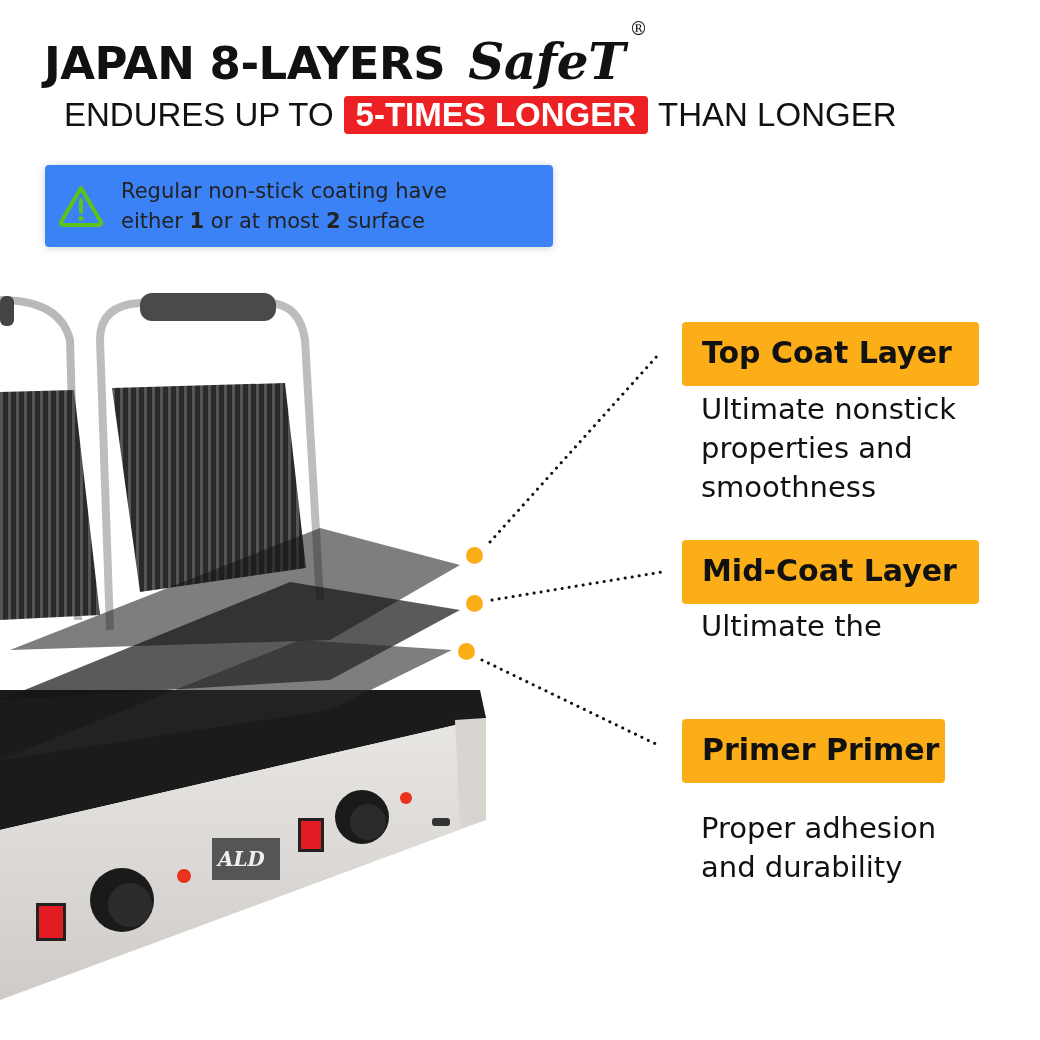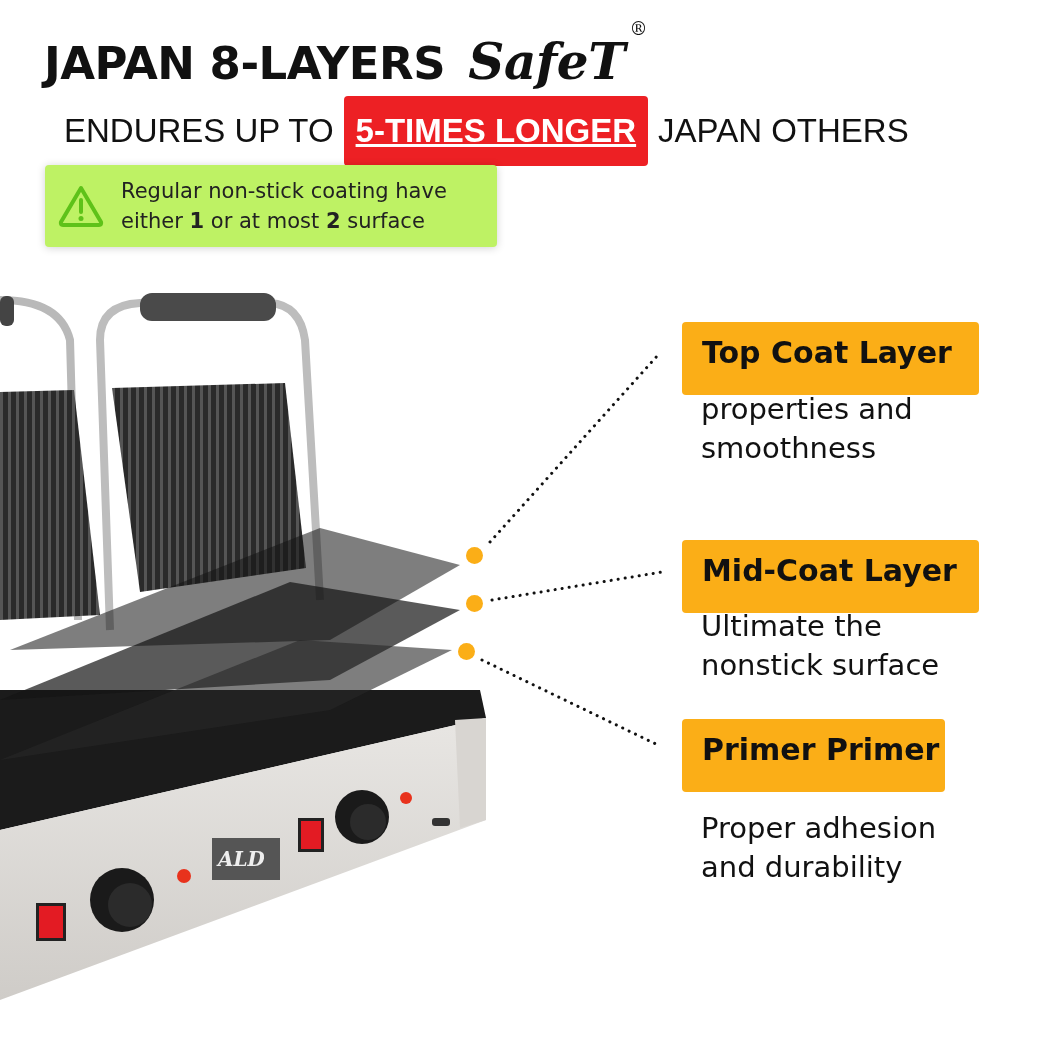--- a/index.html
+++ b/index.html
@@ -2,40 +2,40 @@
 <html><head>
 <meta charset="utf-8">
 <style>
   html,body{margin:0;padding:0;background:#fff;}
   body{width:1040px;height:1040px;position:relative;overflow:hidden;font-family:"DejaVu Sans",sans-serif;color:#111;}
   .abs{position:absolute;}
   .title{left:44px;top:32px;font-size:45px;font-weight:bold;letter-spacing:-0.5px;white-space:nowrap;color:#111;font-family:"DejaVu Sans",sans-serif;}
   .title .brand{font-family:"DejaVu Serif",serif;font-style:italic;font-weight:bold;font-size:50px;margin:0 8px;position:relative;text-align:center;}
   .title .reg{position:absolute;top:-14px;right:-22px;font-size:18px;font-style:normal;font-weight:normal;}
   .sub{left:44px;top:96px;font-size:33px;white-space:nowrap;color:#111;font-family:"Liberation Sans",sans-serif;display:flex;align-items:center;margin-left:20px;}
-  .sub .hl{background:#ed2024;color:#fff;font-weight:bold;padding:16px 12px;border-radius:4px;margin:0 10px;text-decoration:underline;}
-  .note{left:45px;top:165px;width:452px;height:82px;background:#bef264;border-radius:4px;box-shadow:0 1px 8px rgba(0,0,0,0.18);display:flex;align-items:center;}
+  .sub .hl{background:#ed2024;color:#fff;font-weight:bold;padding:0 12px;border-radius:4px;margin:0 10px;}
+  .note{left:45px;top:165px;width:508px;height:82px;background:#3b82f6;border-radius:4px;box-shadow:0 1px 8px rgba(0,0,0,0.18);display:flex;align-items:center;}
   .note .icon{width:52px;height:52px;margin-left:10px;}
   .note .txt{margin-left:14px;font-size:21px;line-height:30px;color:#222;}
-  .label{background:#fbae17;border-radius:4px;font-weight:bold;font-size:30px;color:#111;padding:0 20px;height:73px;line-height:62px;white-space:nowrap;}
+  .label{background:#fbae17;border-radius:4px;font-weight:bold;font-size:30px;color:#111;padding:0 20px;height:64px;line-height:62px;white-space:nowrap;}
   .desc{font-size:29px;line-height:39px;color:#111;white-space:nowrap;}
   .dot{width:17px;height:17px;border-radius:50%;background:#fbae17;}
 </style>
 </head>
 <body>
 
 <div class="abs title">
   <span>JAPAN 8-LAYERS</span>
   <span class="brand"><span>SafeT</span><span class="reg">®</span></span>
 </div>
 
 <div class="abs sub">
   <span>ENDURES UP TO</span>
   <span class="hl">5-TIMES LONGER</span>
-  <span>JAPAN OTHERS</span>
+  <span>THAN LONGER</span>
 </div>
 
 <div class="abs note">
   <svg class="icon" viewBox="0 0 52 52">
     <path d="M26 8 L46 42 Q47 45 44 45 L8 45 Q5 45 6 42 Z" fill="none" stroke="#5ec219" stroke-width="4" stroke-linejoin="round"></path>
     <line x1="26" y1="20" x2="26" y2="32" stroke="#5ec219" stroke-width="4" stroke-linecap="round"></line>
     <circle cx="26" cy="38.5" r="2.5" fill="#5ec219"></circle>
   </svg>
   <div class="txt">
     <div>Regular non-stick coating have</div>
@@ -90,27 +90,27 @@
   <line x1="490" y1="542" x2="658" y2="355" stroke="#111" stroke-width="3" stroke-dasharray="0.1 7" stroke-linecap="round"></line>
   <line x1="492" y1="600" x2="662" y2="572" stroke="#111" stroke-width="3" stroke-dasharray="0.1 7" stroke-linecap="round"></line>
   <line x1="482" y1="660" x2="660" y2="746" stroke="#111" stroke-width="3" stroke-dasharray="0.1 7" stroke-linecap="round"></line>
 </svg>
 <div class="abs dot" style="left:466px;top:547px"></div>
 <div class="abs dot" style="left:466px;top:595px"></div>
 <div class="abs dot" style="left:458px;top:643px"></div>
 
 <div class="abs label" style="left:682px;top:322px;width:257px">Top Coat Layer</div>
 <div class="abs desc" style="left:701px;top:390px">
+  <div>Ultimate nonstick</div>
     <div>properties and</div>
     <div>smoothness</div>
 </div>
 
 <div class="abs label" style="left:682px;top:540px;width:257px">Mid-Coat Layer</div>
 <div class="abs desc" style="left:701px;top:607px">
   <div>Ultimate the</div>
-    <div>nonstick surface</div>
 </div>
 
 <div class="abs label" style="left:682px;top:719px;width:223px">Primer Primer</div>
 <div class="abs desc" style="left:701px;top:809px">
   <div>Proper adhesion</div>
     <div>and durability</div>
 </div>
 
 </body></html>

